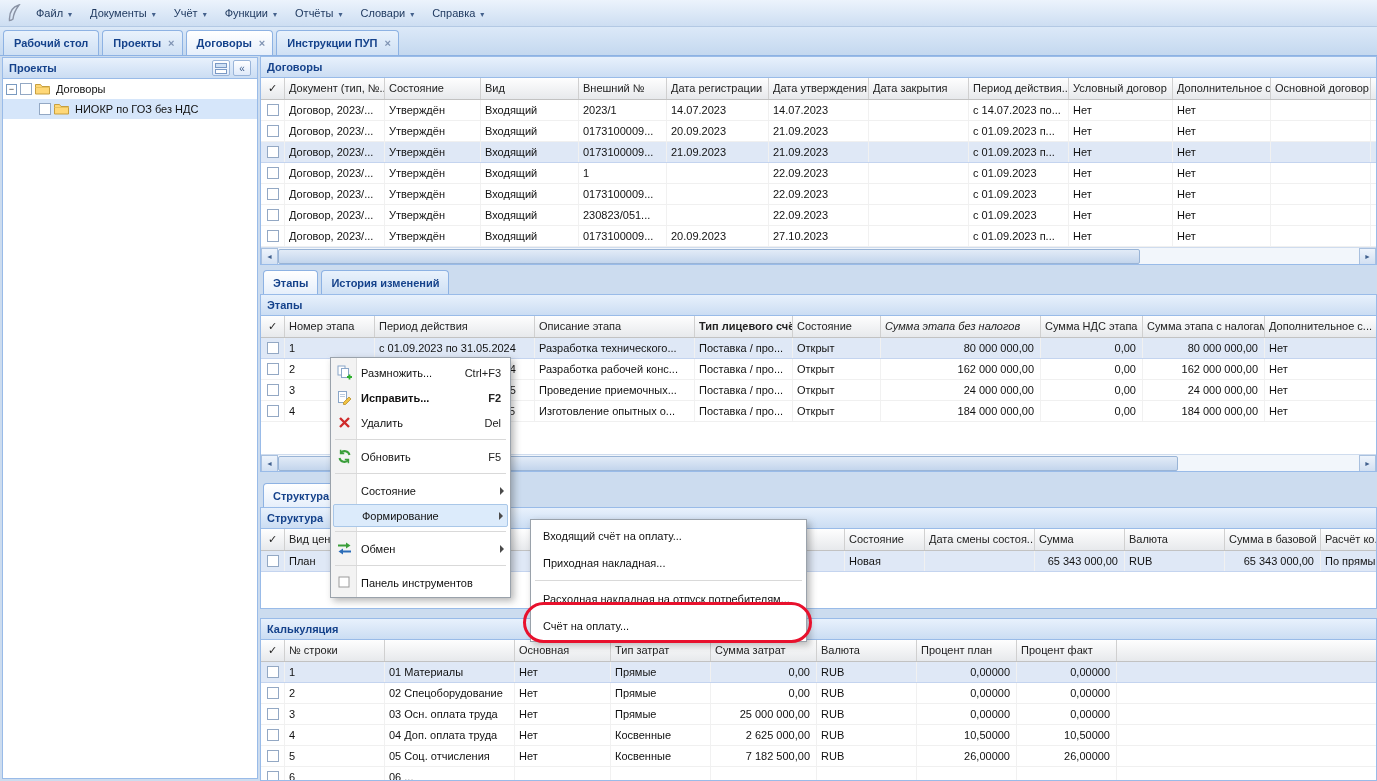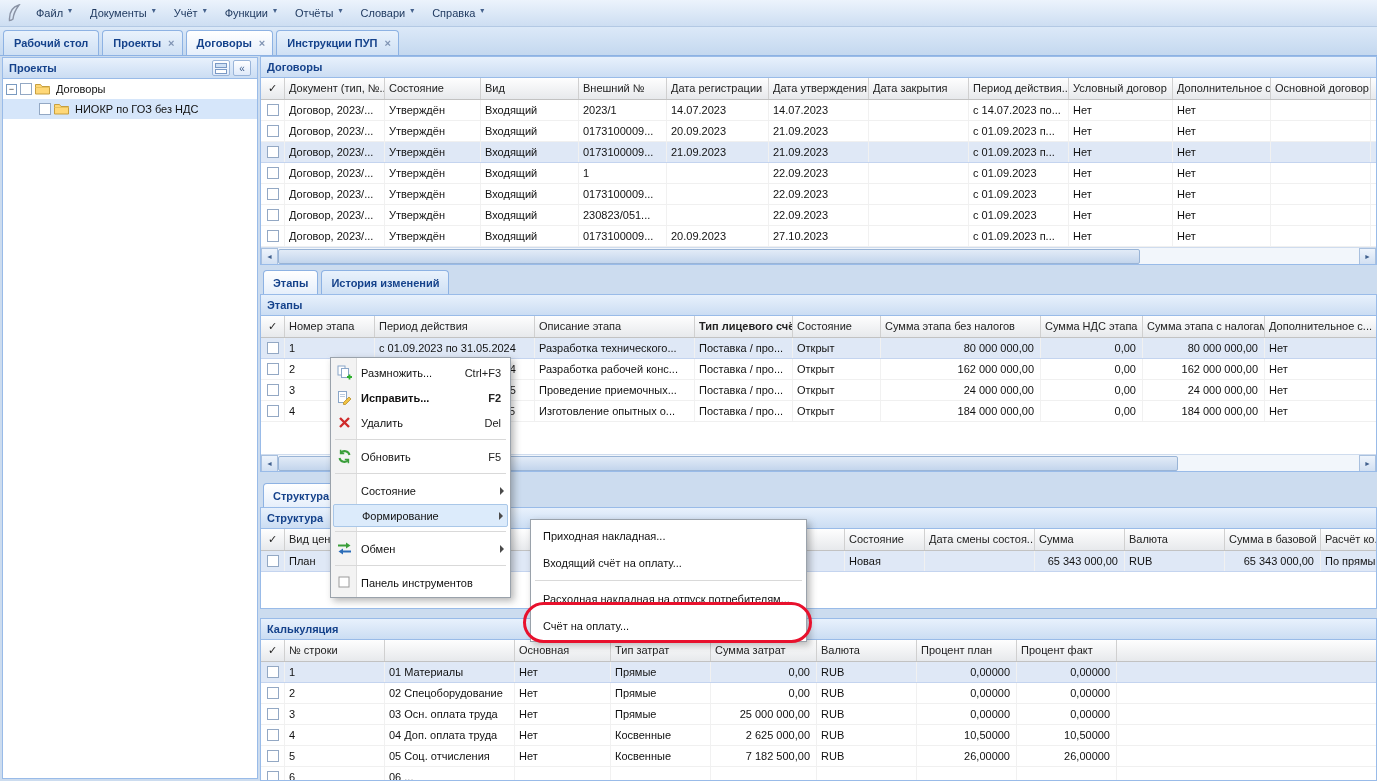--- a/index.html
+++ b/index.html
@@ -6,21 +6,21 @@
 html,body{background:#fff}
 #app{position:relative;width:1377px;height:781px;overflow:hidden;background:#ccdcef;
      font-family:"Liberation Sans",sans-serif;font-size:11px;color:#111}
 
 
 .menubar{position:absolute;left:0;top:0;right:0;height:27px;
   background:linear-gradient(#ecf3fc,#cddef2);border-bottom:1px solid #b3c9e4;
   display:flex;align-items:center;padding:0 4px}
 .logo{display:flex;align-items:center;margin:0 7px 0 3px}
 #menubar-items{display:flex;align-items:center;gap:2px}
-.mbar-item{display:flex;align-items:flex-start;gap:5px;padding:4px 8px;color:#203a60;border-radius:2px;cursor:default}
+.mbar-item{display:flex;align-items:flex-end;gap:5px;padding:4px 8px;color:#203a60;border-radius:2px;cursor:default}
 .caret{font-size:8px;color:#44618c;line-height:8px}
 
 
 .tabbar{position:absolute;left:0;top:27px;right:0;height:29px;
   background:linear-gradient(#dce9f8,#c4d8ef);border-bottom:1px solid #8db2e3;
   display:flex;align-items:flex-end;gap:3px;padding:0 0 0 3px}
 .tab{height:25px;display:flex;align-items:center;gap:7px;padding:0 10px;
   border:1px solid #8db2e3;border-bottom:none;border-radius:4px 4px 0 0;
   background:linear-gradient(#e9f2fc,#cfe0f4);color:#15428b;font-weight:bold;white-space:nowrap}
 .tab.active{background:linear-gradient(#ffffff,#e6effb)}
@@ -355,21 +355,21 @@
         <span>Этапы</span>
       </div>
       <div>
           <div class="grid-hdr">
             <div class="gh center" style="width: 24px;">✓</div>
             <div class="gh" style="width: 90px;">Номер этапа</div>
             <div class="gh" style="width: 160px;">Период действия</div>
             <div class="gh" style="width: 160px;">Описание этапа</div>
             <div class="gh" style="width: 98px; font-weight: bold;">Тип лицевого счёт</div>
             <div class="gh" style="width: 88px;">Состояние</div>
-            <div class="gh" style="width: 160px;">Сумма этапа без налогов</div>
+            <div class="gh" style="width: 160px; font-style: italic;">Сумма этапа без налогов</div>
             <div class="gh" style="width: 102px;">Сумма НДС этапа</div>
             <div class="gh" style="width: 122px;">Сумма этапа с налогами</div>
             <div class="gh" style="width: 113px;">Дополнительное с...</div>
           </div>
           <div class="grid-row sel">
             <div class="gc center" style="width: 24px;">
               <span class="cb"></span>
             </div>
             <div class="gc" style="width: 90px;">1</div>
             <div class="gc" style="width: 160px;">с 01.09.2023 по 31.05.2024</div>
@@ -643,25 +643,25 @@
           <svg width="15" height="15" viewBox="0 0 15 15">
             <rect x="2" y="2" width="10" height="10" fill="#fff" stroke="#9b9b9b"></rect>
           </svg>
         </span>
         <span class="mlbl">Панель инструментов</span>
       </div>
     </div>
 
   <div class="ctx" id="submenu">
       <div class="mi">
+        <span class="mlbl">Входящий счёт на оплату...</span>
+      </div>
+      <div class="mi">
         <span class="mlbl">Приходная накладная...</span>
       </div>
-      <div class="mi">
-        <span class="mlbl">Входящий счёт на оплату...</span>
-      </div>
       <div class="msep"></div>
       <div class="mi">
         <span class="mlbl">Расходная накладная на отпуск потребителям...</span>
       </div>
       <div class="mi">
         <span class="mlbl">Счёт на оплату...</span>
       </div>
     </div>
 
   <div class="red-oval"></div>

